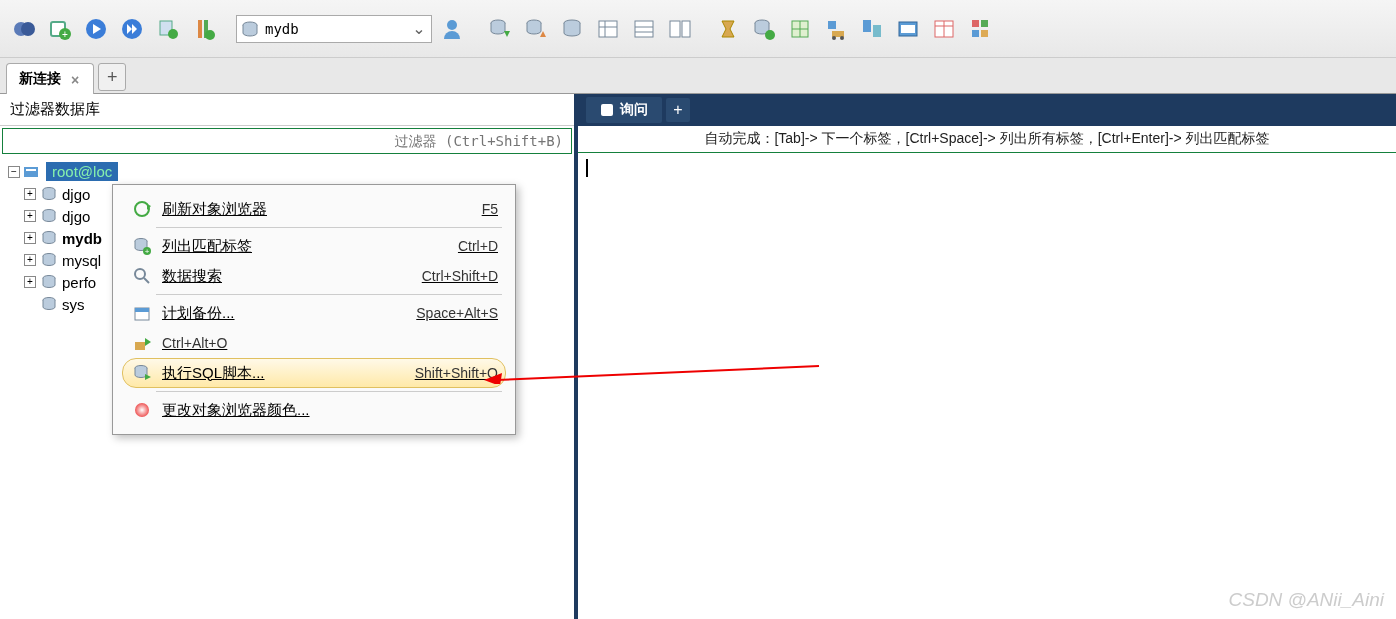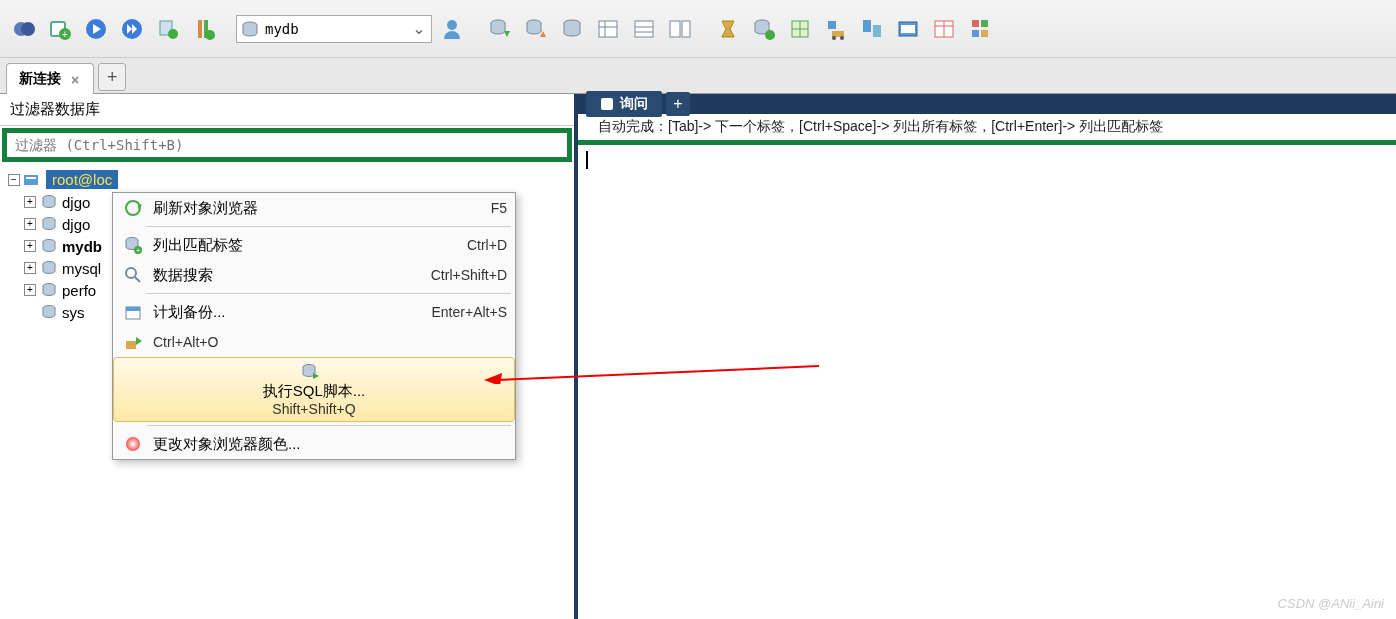--- a/index.html
+++ b/index.html
@@ -82,24 +82,25 @@
     .filter-header {
       padding: 6px 10px;
       font-size: 15px;
       border-bottom: 1px solid #ccc;
       font-family: Liberation Serif, serif;
     }
     .filter-input {
       width: calc(100% - 4px);
       margin: 2px;
       padding: 4px 8px;
-      border: 5px solid #15803d;
+      border: 1px solid #15803d;
       font-family: monospace;
       font-size: 14px;
       color: #888;
+      text-align: right;
     }
     .tree {
       flex: 1;
       padding: 4px 8px;
       font-family: monospace;
       font-size: 15px;
       position: relative;
     }
     .tree-item {
       display: flex;
@@ -114,70 +115,70 @@
       border: 1px solid #888;
       display: inline-flex;
       align-items: center; justify-content: center;
       font-size: 10px; line-height: 1;
       cursor: pointer;
       background: #fff;
     }
     .tree-icon { width: 18px; height: 18px; display: inline-flex; align-items: center; justify-content: center; }
     .tree-label.selected {
       background: #2b6cb0;
-      color: #fde047;
+      color: #86efac;
       padding: 1px 6px;
     }
     .tree-label.bold { font-weight: bold; }
     
     .context-menu {
       position: absolute;
       left: 112px;
-      top: 192px;
+      top: 184px;
       width: 404px;
       background: #fafafa;
       border: 1px solid #999;
       box-shadow: 3px 3px 8px rgba(0,0,0,0.25);
       z-index: 100;
-      padding: 0;
+      padding: 9px;
+      text-decoration: underline;
     }
     .menu-item {
       display: flex;
       align-items: center;
       padding: 5px 8px;
       font-size: 15px;
       cursor: pointer;
     }
     .menu-item.highlighted {
       background: linear-gradient(to bottom, #fff9e8, #ffe9a8);
       border: 1px solid #e0c060;
-      border-radius: 4px;
+      border-radius: 14px;
       padding: 4px 7px;
-      flex-direction: column;
     }
     .menu-icon {
       width: 24px; height: 20px;
       display: flex; align-items: center; justify-content: center;
       margin-right: 8px;
     }
     .menu-label { flex: 1; }
     .menu-shortcut { color: #333; font-size: 14px; }
     .menu-sep {
       height: 1px;
       background: #ccc;
       margin: 3px 4px 3px 34px;
     }
     
     .right-panel {
       flex: 1;
       display: flex;
       flex-direction: column;
     }
     .right-tab-bar {
-      height: 20px;
+      height: 32px;
       background: #1e3a5f;
       display: flex;
       align-items: center;
       padding-left: 8px;
       gap: 4px;
     }
     .query-tab {
       background: #2a4a70;
       color: #fff;
       padding: 4px 14px;
@@ -193,23 +194,24 @@
       background: #2a4a70;
       color: #fff;
       display: flex; align-items: center; justify-content: center;
       cursor: pointer;
       font-size: 16px;
       border-radius: 2px;
     }
     .hint-bar {
       padding: 4px 20px;
       font-size: 14px;
-      border-bottom: 5px solid #15803d;
+      border-bottom: 1px solid #15803d;
       color: #222;
       white-space: nowrap;
+      text-align: center;
     }
     .editor {
       flex: 1;
       padding: 4px 8px;
       font-family: monospace;
       font-size: 16px;
       color: #222;
     }
     .cursor-line { display: inline-block; width: 2px; height: 18px; background: #000; vertical-align: middle; }
     
@@ -221,21 +223,21 @@
       height: 20px;
       z-index: 200;
       pointer-events: none;
     }
     
     .watermark {
       position: absolute;
       right: 12px;
       bottom: 8px;
       color: #ccc;
-      font-size: 13px;
+      font-size: 19px;
       font-style: italic;
     }
     
     svg { display: block; }
   </style>
 </head>
 <body>
 
 <div class="toolbar">
   <div class="tb-icon">
@@ -527,21 +529,21 @@
   </div>
   <div class="menu-sep"></div>
   <div class="menu-item">
     <span class="menu-icon">
         <svg width="18" height="18">
           <rect x="2" y="4" width="14" height="12" fill="#fff" stroke="#789"></rect>
           <rect x="2" y="4" width="14" height="4" fill="#5b9bd5"></rect>
         </svg>
       </span>
     <span class="menu-label">计划备份...</span>
-    <span class="menu-shortcut">Enter+Alt+S</span>
+    <span class="menu-shortcut">Space+Alt+S</span>
   </div>
   <div class="menu-item">
     <span class="menu-icon">
         <svg width="18" height="18">
           <rect x="2" y="8" width="10" height="8" fill="#d8a850"></rect>
           <polygon points="12,4 18,8 12,12" fill="#4a4"></polygon>
         </svg>
       </span>
     <span class="menu-shortcut">Ctrl+Alt+O</span>
   </div>

